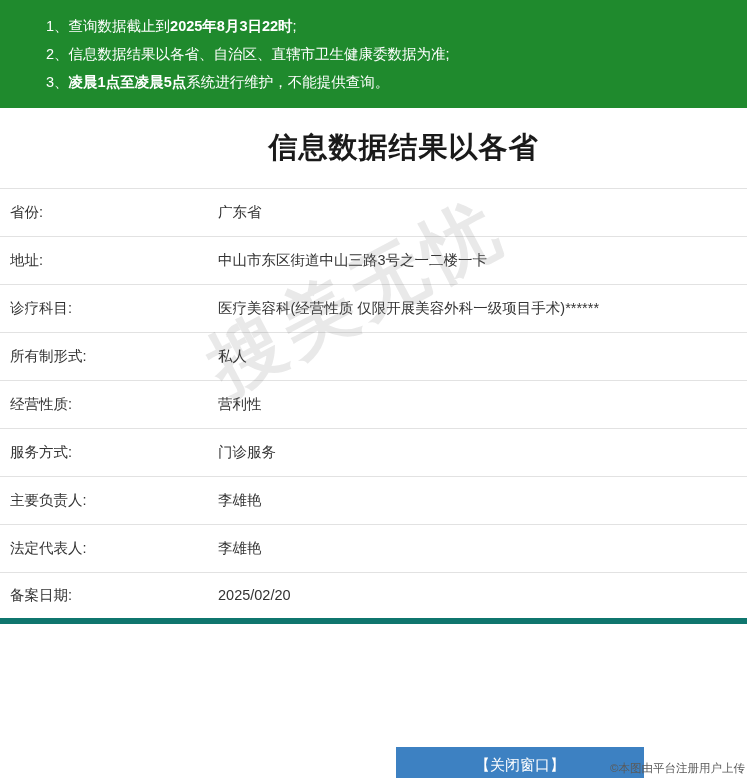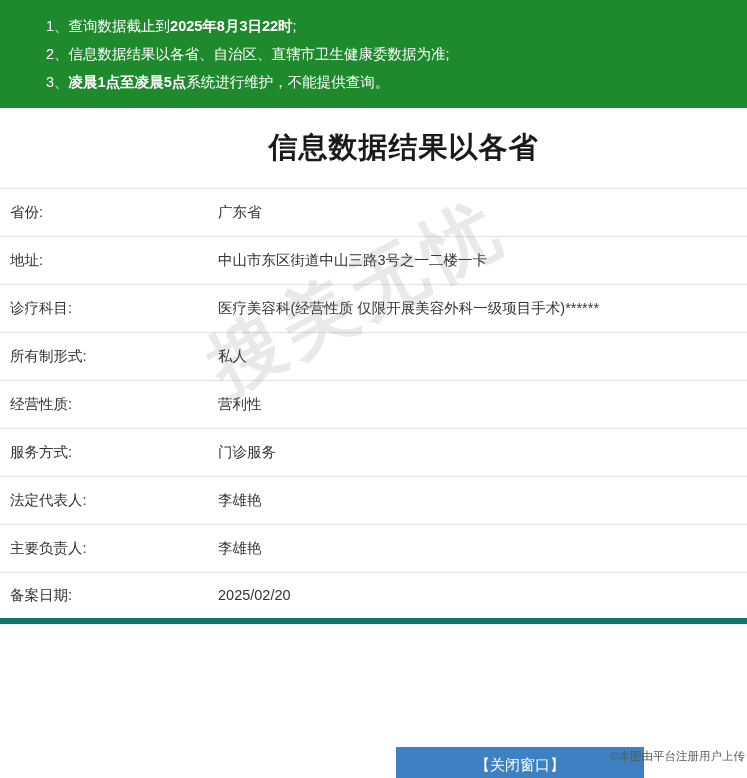--- a/index.html
+++ b/index.html
@@ -117,21 +117,21 @@
     font-family: "Liberation Sans", sans-serif;
     cursor: pointer;
     display: flex;
     align-items: center;
     justify-content: center;
     margin-top: 9px;
   }
   .credit {
     position: absolute;
     right: 2px;
-    bottom: 14px;
+    bottom: 2px;
     font-size: 11.5px;
     color: #5a5a5a;
     white-space: nowrap;
   }
 </style>
 </head>
 <body>
 
 <div class="notice">
   <div class="notice-line">1、查询数据截止到<b>2025年8月3日22时</b>;</div>
@@ -163,25 +163,25 @@
       </tr>
       <tr>
         <td class="label">经营性质:</td>
         <td class="value">营利性</td>
       </tr>
       <tr>
         <td class="label">服务方式:</td>
         <td class="value">门诊服务</td>
       </tr>
       <tr>
-        <td class="label">法定代表人:</td>
+        <td class="label">主要负责人:</td>
         <td class="value">李雄艳</td>
       </tr>
       <tr>
-        <td class="label">主要负责人:</td>
+        <td class="label">法定代表人:</td>
         <td class="value">李雄艳</td>
       </tr>
       <tr>
         <td class="label">备案日期:</td>
         <td class="value">2025/02/20</td>
       </tr>
     </tbody>
 </table>
 
 <div class="watermark">搜美无忧</div>

